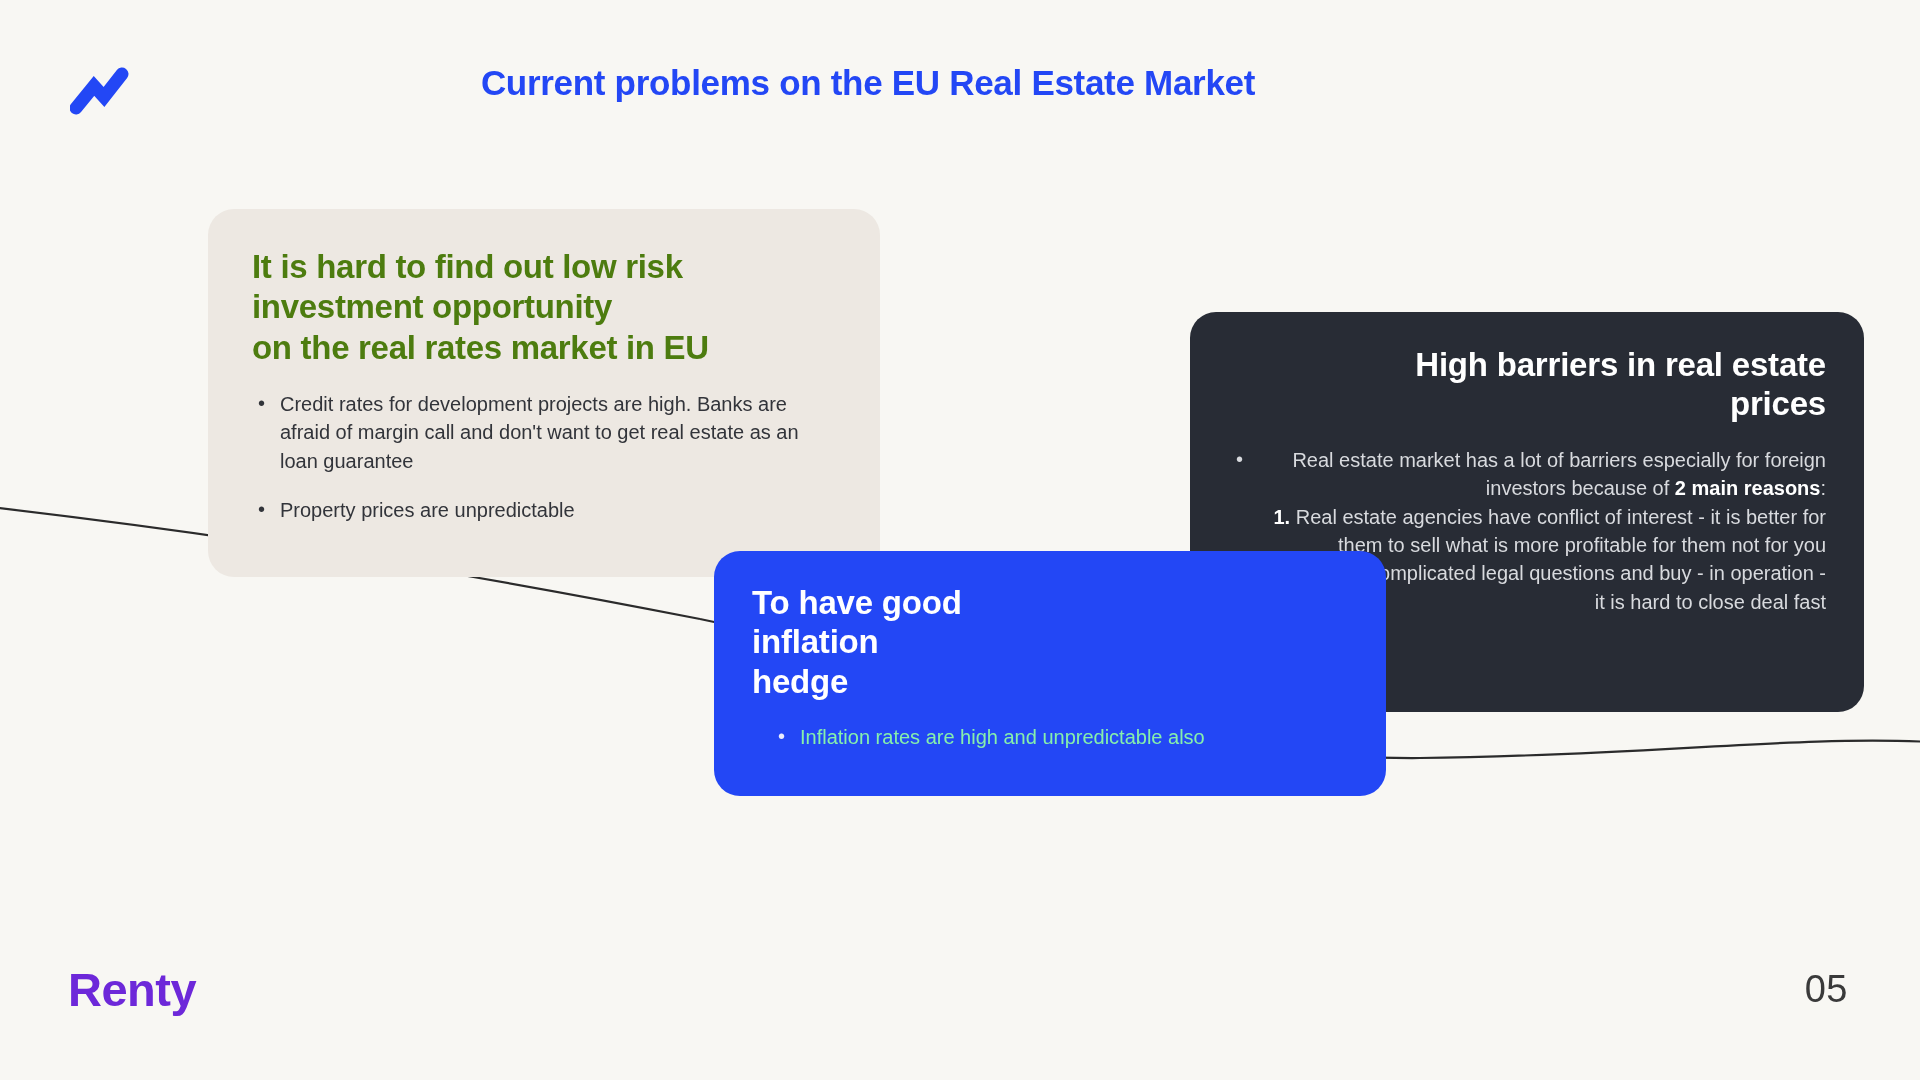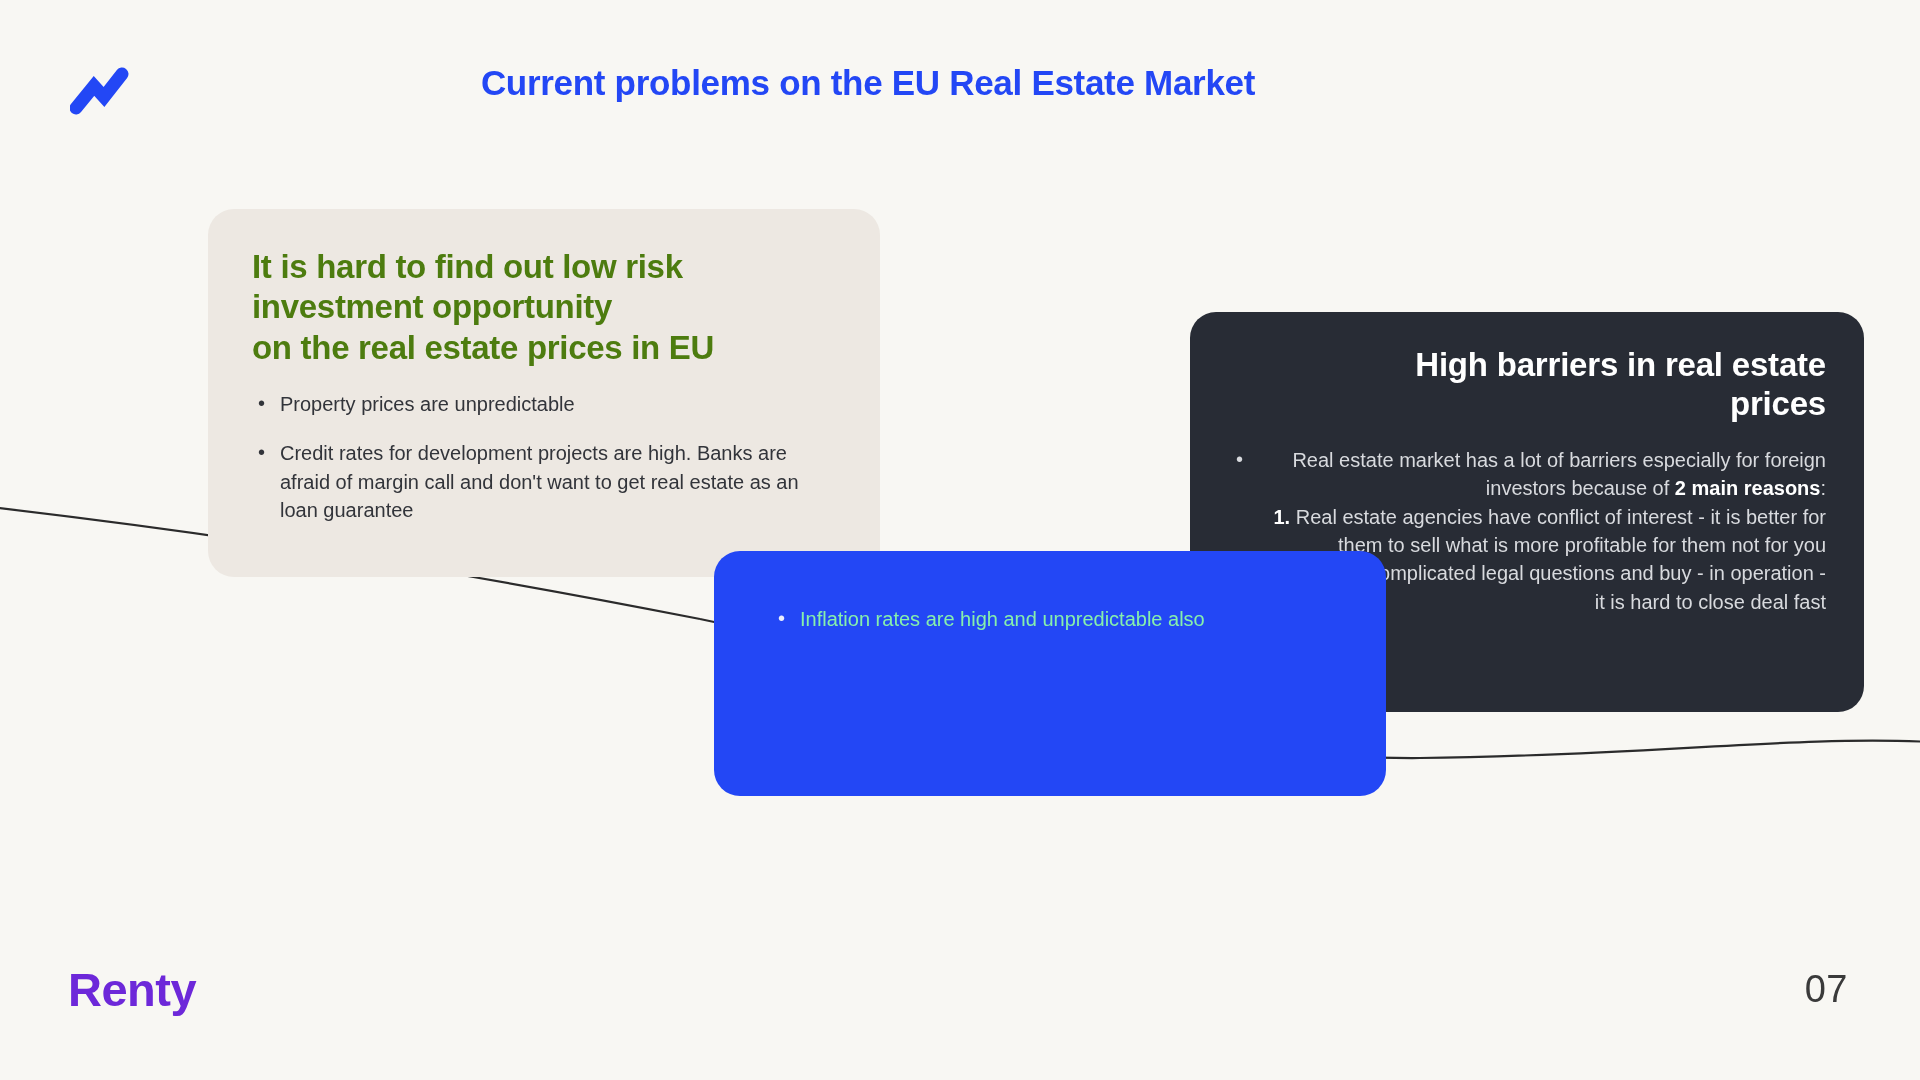--- a/index.html
+++ b/index.html
@@ -194,40 +194,45 @@
   <svg class="logo-mark" viewBox="0 0 62 54" xmlns="http://www.w3.org/2000/svg">
     <path d="M6 44 L24 22 L34 33 L52 10" fill="none" stroke="#2347F5" stroke-width="13" stroke-linecap="round" stroke-linejoin="miter"></path>
   </svg>
 
   <h1 class="slide-title">Current problems on the EU Real Estate Market</h1>
 
   <section class="card card-beige">
     <h2 class="h-beige">
       <span>It is hard to find out low risk</span><br>
       <span>investment opportunity</span><br>
-      <span>on the real estate prices in EU</span>
+      <span>on the real rates market in EU</span>
     </h2>
     <ul class="bullets list-beige">
+      <li>Credit rates for development projects are high. Banks are afraid of margin call and don't want to get real estate as an loan guarantee</li>
       <li>Property prices are unpredictable</li>
-      <li>Credit rates for development projects are high. Banks are afraid of margin call and don't want to get real estate as an loan guarantee</li>
     </ul>
   </section>
 
   <section class="card card-dark">
     <h2 class="h-dark">
       <span>High barriers in real estate</span><br>
       <span>prices</span>
     </h2>
     <ul class="bullets list-dark">
       <li><span>Real estate market has a lot of barriers especially for foreign investors because of </span><b>2 main reasons</b><span>:</span><br><b>1.</b><span> Real estate agencies have conflict of interest - it is better for them to sell what is more profitable for them not for you</span><br><b>2.</b><span> Second complicated legal questions and buy - in operation - it is hard to close deal fast</span></li>
     </ul>
   </section>
 
   <section class="card card-blue">
+    <h2 class="h-blue">
+      <span>To have good</span><br>
+      <span>inflation</span><br>
+      <span>hedge</span>
+    </h2>
     <ul class="bullets list-blue">
       <li>Inflation rates are high and unpredictable also</li>
     </ul>
   </section>
 
   <div class="brand">Renty</div>
-  <div class="page-num">07</div>
+  <div class="page-num">05</div>
 
 </div>
 
 </body></html>

